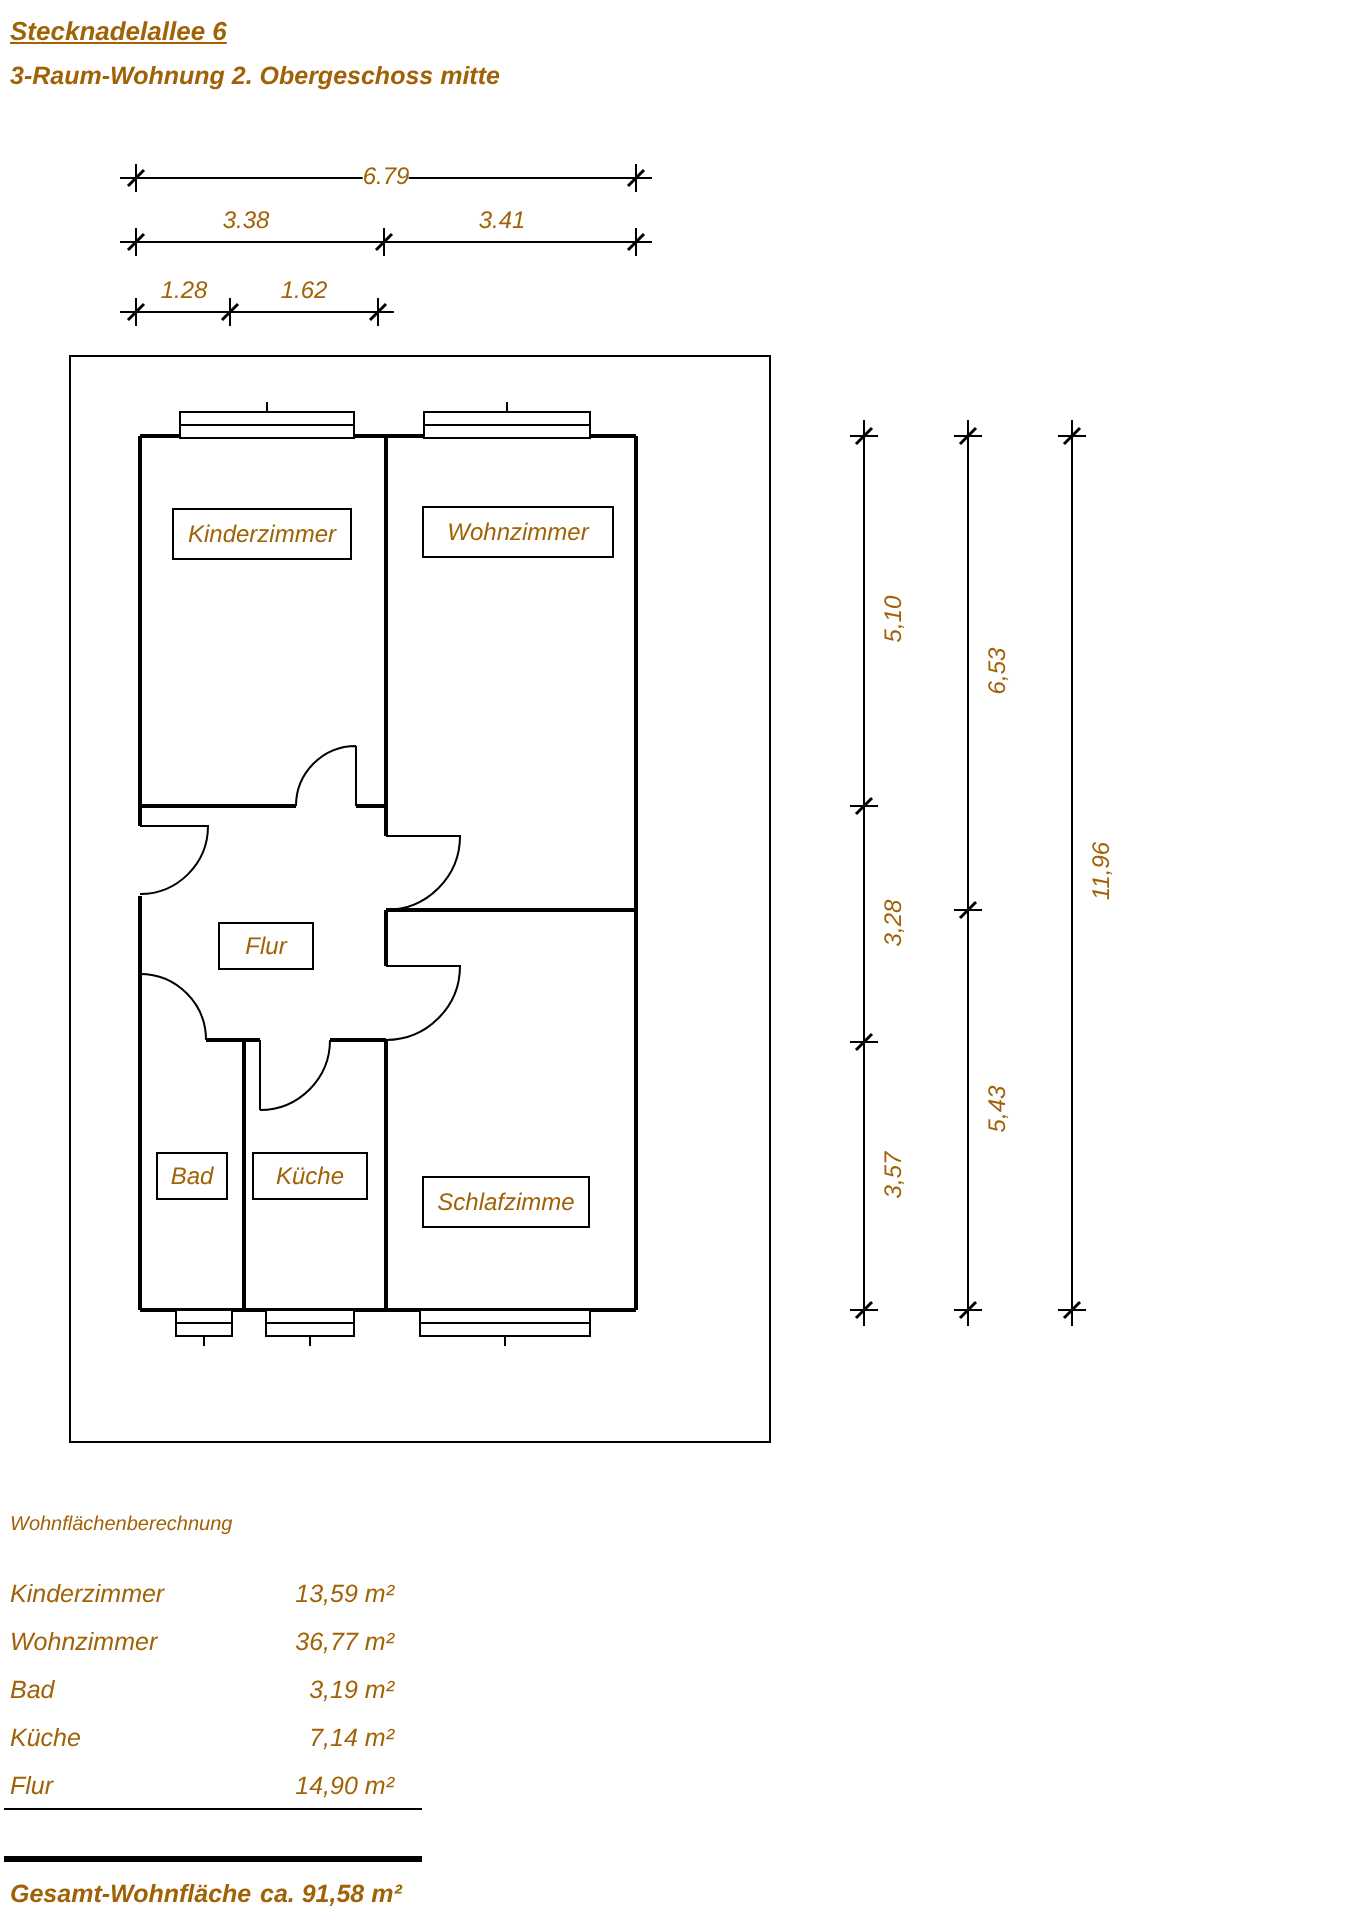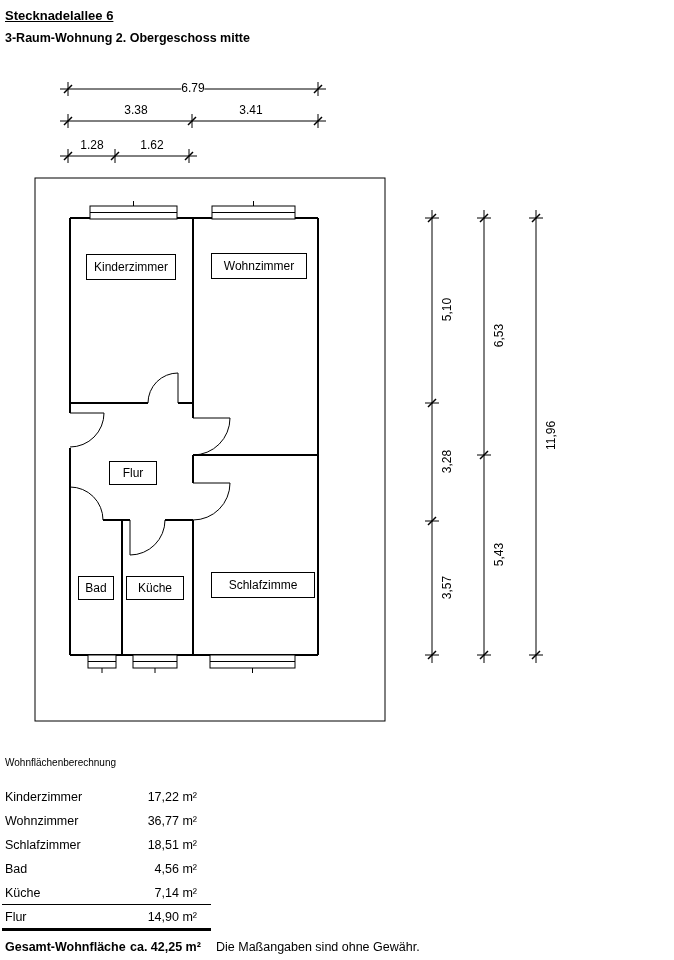--- a/index.html
+++ b/index.html
@@ -1,19 +1,19 @@
 <!DOCTYPE html>
 <html><head>
 <meta charset="utf-8">
 <style>
   * { margin:0; padding:0; box-sizing:border-box; }
   html,body { background:#fff; }
   .page {
     position:relative; width:674px; height:960px; background:#fff;
-    font-family:"Liberation Sans", sans-serif; color:#000000; overflow:hidden;
+    font-family:"Liberation Sans", sans-serif; color:#a16207; overflow:hidden;font-style:italic;
   }
   .abs { position:absolute; }
   .title { left:5px; top:8px; font-size:13px; font-weight:bold; text-decoration:underline; white-space:nowrap; }
   .subtitle { left:5px; top:31px; font-size:12.5px; font-weight:bold; white-space:nowrap; }
   .plan-svg { position:absolute; left:0; top:0; }
   .dim-label { font-size:12px; white-space:nowrap; background:#fff; }
   .dim-label.h { transform:translateX(-50%); }
   .dim-label.v { width:44px; height:15px; line-height:15px; text-align:center; transform:rotate(-90deg); }
   .room-label {
     border:1px solid #000; background:#fff; font-size:12px;
@@ -77,68 +77,63 @@
       <rect x="133" y="655" width="44" height="13"></rect>
       <line x1="133" y1="661.5" x2="177" y2="661.5"></line>
       <line x1="155" y1="668" x2="155" y2="673"></line>
       <rect x="210" y="655" width="85" height="13"></rect>
       <line x1="210" y1="661.5" x2="295" y2="661.5"></line>
       <line x1="252.5" y1="668" x2="252.5" y2="673"></line>
     </g>
   </svg>
 
   <div class="abs dim-label h" style="left:193px; top:81px;">6.79</div>
-  <div class="abs dim-label h" style="left:136px; top:103px;">3.38</div>
+  <div class="abs dim-label h" style="left:123px; top:103px;">3.38</div>
   <div class="abs dim-label h" style="left:251px; top:103px;">3.41</div>
   <div class="abs dim-label h" style="left:92px;  top:138px;">1.28</div>
   <div class="abs dim-label h" style="left:152px; top:138px;">1.62</div>
 
   <div class="abs dim-label v" style="left:425px; top:302px;">5,10</div>
   <div class="abs dim-label v" style="left:425px; top:454px;">3,28</div>
   <div class="abs dim-label v" style="left:425px; top:580px;">3,57</div>
   <div class="abs dim-label v" style="left:477px; top:328px;">6,53</div>
   <div class="abs dim-label v" style="left:477px; top:547px;">5,43</div>
   <div class="abs dim-label v" style="left:529px; top:428px;">11,96</div>
 
   <div class="abs room-label" style="left:86px;  top:254px; width:90px; height:26px;">Kinderzimmer</div>
   <div class="abs room-label" style="left:211px; top:253px; width:96px; height:26px;">Wohnzimmer</div>
   <div class="abs room-label" style="left:109px; top:461px; width:48px; height:24px;">Flur</div>
   <div class="abs room-label" style="left:78px;  top:576px; width:36px; height:24px;">Bad</div>
   <div class="abs room-label" style="left:126px; top:576px; width:58px; height:24px;">Küche</div>
-  <div class="abs room-label" style="left:211px; top:572px; width:104px; height:26px;">Schlafzimme</div>
+  <div class="abs room-label" style="left:211px; top:588px; width:84px; height:26px;">Schlafzimme</div>
 
   <div class="abs area-heading">Wohnflächenberechnung</div>
 
   <div class="abs area-table">
     <div class="area-row">
       <span>Kinderzimmer</span>
-      <span class="area-value">17,22 m²</span>
+      <span class="area-value">13,59 m²</span>
     </div>
     <div class="area-row">
       <span>Wohnzimmer</span>
       <span class="area-value">36,77 m²</span>
     </div>
     <div class="area-row">
-      <span>Schlafzimmer</span>
-      <span class="area-value">18,51 m²</span>
-    </div>
-    <div class="area-row">
       <span>Bad</span>
-      <span class="area-value">4,56 m²</span>
+      <span class="area-value">3,19 m²</span>
     </div>
     <div class="area-row">
       <span>Küche</span>
       <span class="area-value">7,14 m²</span>
     </div>
     <div class="area-row">
       <span>Flur</span>
       <span class="area-value">14,90 m²</span>
     </div>
   </div>
 
   <div class="abs rule-thin"></div>
   <div class="abs rule-thick"></div>
 
   <div class="abs total-row total-label">Gesamt-Wohnfläche</div>
-  <div class="abs total-row total-value">ca. 42,25 m²</div>
-  <div class="abs total-row disclaimer">Die Maßangaben sind ohne Gewähr.</div>
+  <div class="abs total-row total-value">ca. 91,58 m²</div>
 
 </div>
 
 </body></html>

